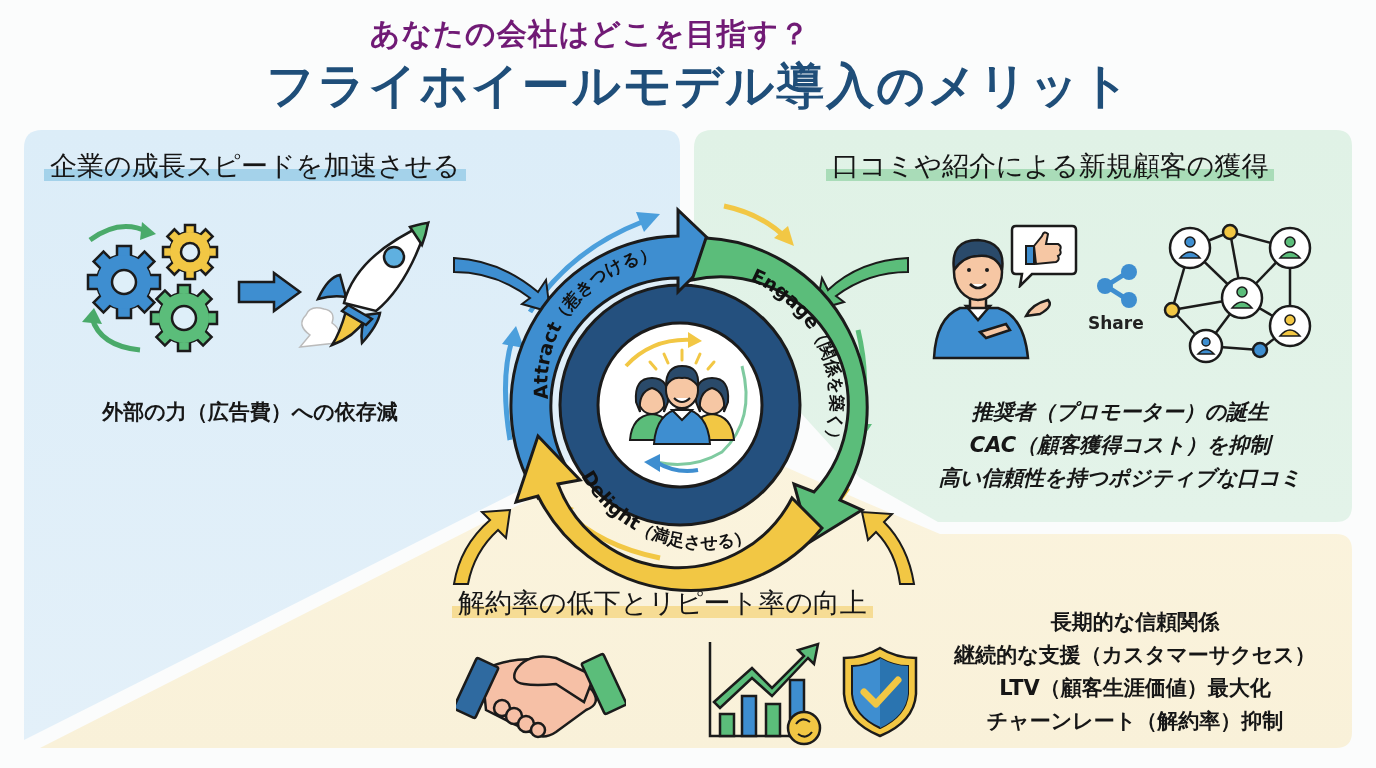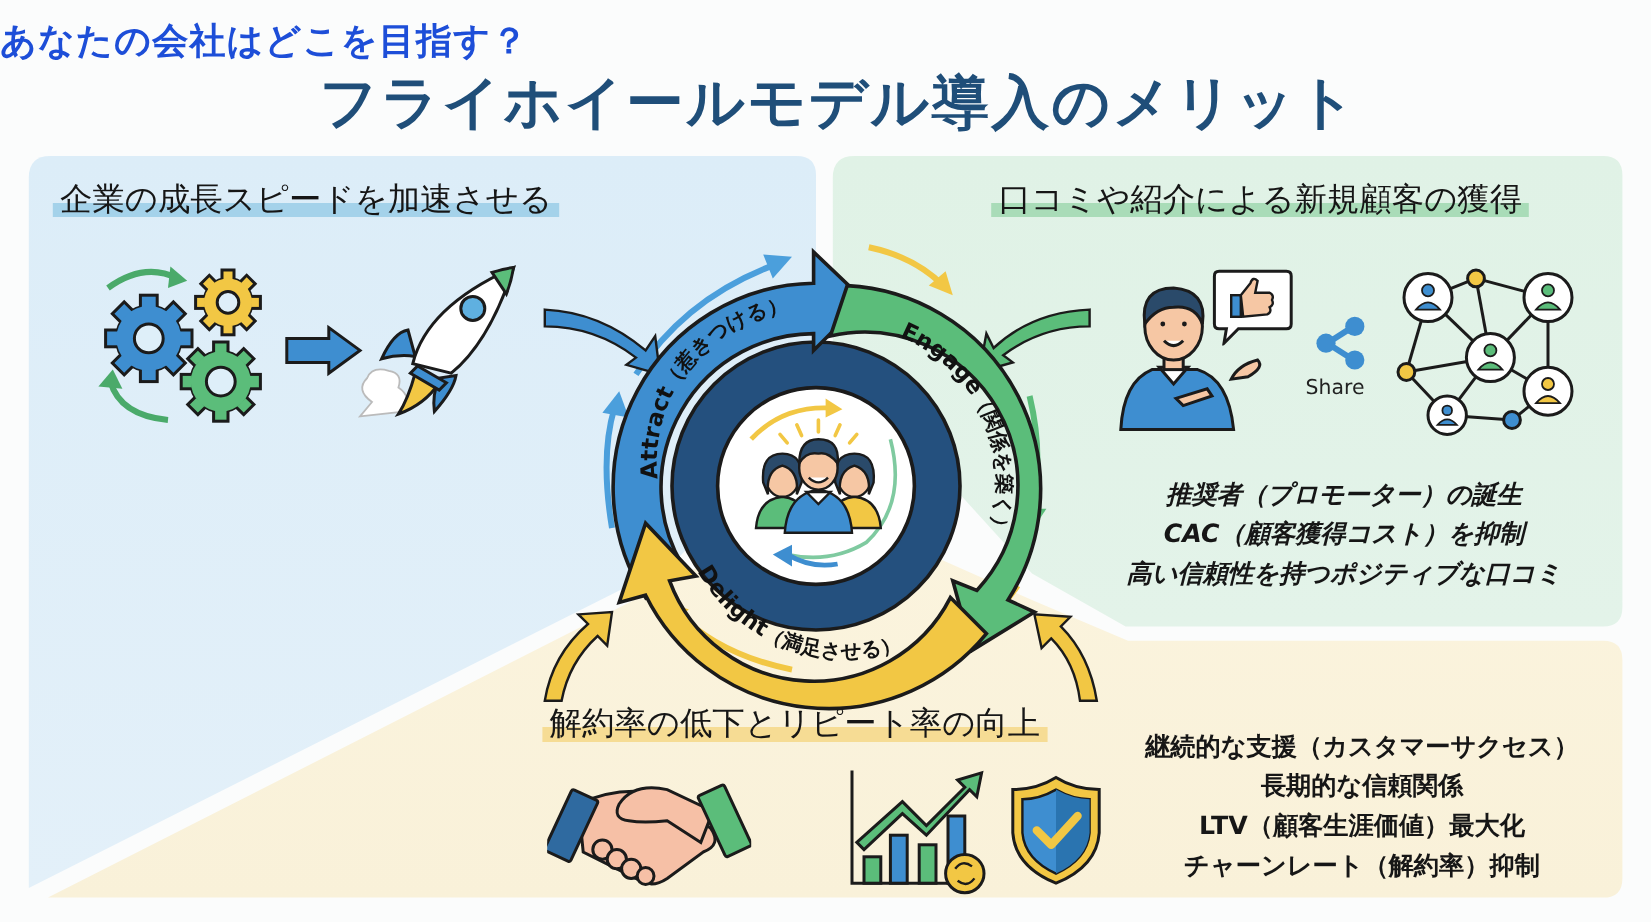--- a/index.html
+++ b/index.html
@@ -1,28 +1,28 @@
 <!DOCTYPE html>
 <html><head>
 <meta charset="utf-8">
 <style>
   html, body { margin:0; padding:0; }
   body { width:1376px; height:768px; background:#fbfcfc; position:relative; overflow:hidden;
          font-family:"DejaVu Sans", sans-serif; color:#1a1a1a; }
   .abs { position:absolute; }
   #bg { position:absolute; left:0; top:0; }
-  .title-sub { left:0; width:1180px; top:14px; text-align:left; font-size:30px; font-weight:bold; color:#1d4ed8; letter-spacing:1px; }
+  .title-sub { left:0; width:1180px; top:14px; text-align:center; font-size:30px; font-weight:bold; color:#701a75; letter-spacing:1px; }
   .title-main { left:11px; width:1376px; top:54px; text-align:center; font-size:48px; font-weight:bold; color:#1f4e79; letter-spacing:2px; }
   .hl { font-weight:normal; font-size:27px; color:#161616; white-space:nowrap; padding:0 6px; }
   .hl-blue { background:linear-gradient(to bottom, transparent 58%, #a4d2ea 58%, #a4d2ea 92%, transparent 92%); }
   .hl-green { background:linear-gradient(to bottom, transparent 58%, #a9dcb8 58%, #a9dcb8 92%, transparent 92%); }
   .hl-yellow { background:linear-gradient(to bottom, transparent 58%, #f6dc94 58%, #f6dc94 92%, transparent 92%); }
   .bullets { text-align:center; font-weight:bold; font-size:21px; line-height:33px; color:#161616; }
   .bullets div { white-space:nowrap; }
-  .share-label { font-size:17px; font-weight:normal; color:#222; }
+  .share-label { font-size:17px; font-weight:bold; color:#222; }
   .cyc-label { font-weight:bold; font-size:19px; fill:#111; }
 </style>
 </head>
 <body>
 
 <svg id="bg" width="1376" height="768">
   <defs>
     <linearGradient id="gBlue" x1="0" y1="0" x2="0" y2="1">
       <stop offset="0" stop-color="#dcedf8"></stop>
         <stop offset="1" stop-color="#e3f0f9"></stop>
@@ -111,20 +111,21 @@
     <path d="M60,60 Q48,62 38,84 Q52,80 66,82 Z" fill="#3e8ed0"></path>
     <path d="M100,98 Q98,110 82,128 Q80,114 86,100 Z" fill="#3e8ed0"></path>
     <path d="M64,88 Q76,40 148,8 Q128,70 96,96 Z" fill="#fff"></path>
     <path d="M130,12 Q144,8 148,8 Q146,20 142,30 Z" fill="#5bbd7a"></path>
     <circle cx="114" cy="42" r="10" fill="#5fb0e0"></circle>
     <path d="M68,90 L92,104 L86,110 L62,96 Z" fill="#3e8ed0"></path>
   </g>
 </svg>
 
 <div class="abs bullets" style="left:40px; top:396px; width:420px;">
+  <div>外部の力（広告費）への依存減</div>
 </div>
 
 <div class="abs hl hl-green" style="left:826px; top:148px;">口コミや紹介による新規顧客の獲得</div>
 
 <svg class="abs" style="left:920px; top:220px;" width="140" height="140">
   <g stroke="#1b1b1b" stroke-width="2.5">
     <path d="M14,138 Q16,98 40,88 L78,88 Q104,96 108,138 Z" fill="#3e8ed0"></path>
     <path d="M46,86 L58,100 L70,86 Z" fill="#fff"></path>
     <rect x="50" y="72" width="16" height="16" fill="#f6c7a4"></rect>
     <ellipse cx="58" cy="52" rx="24" ry="28" fill="#f6c7a4"></ellipse>
@@ -227,22 +228,22 @@
 </svg>
 
 <svg class="abs" style="left:838px; top:644px;" width="84" height="96">
   <path d="M42,4 Q58,14 78,14 L78,50 Q76,78 42,92 Q8,78 6,50 L6,14 Q26,14 42,4 Z" fill="#f2c744" stroke="#1b1b1b" stroke-width="2.5"></path>
   <path d="M42,14 Q56,22 70,22 L70,50 Q68,72 42,84 Q16,72 14,50 L14,22 Q28,22 42,14 Z" fill="#3e8ed0" stroke="#1b1b1b" stroke-width="2"></path>
   <path d="M42,14 L42,84 Q68,72 70,50 L70,22 Q56,22 42,14 Z" fill="#2a74b0"></path>
   <path d="M26,48 L38,60 L60,36" fill="none" stroke="#f2c744" stroke-width="7" stroke-linecap="round" stroke-linejoin="round"></path>
 </svg>
 
 <div class="abs bullets" style="left:920px; top:606px; width:430px;">
+  <div>長期的な信頼関係</div>
   <div>継続的な支援（カスタマーサクセス）</div>
-  <div>長期的な信頼関係</div>
   <div>LTV（顧客生涯価値）最大化</div>
   <div>チャーンレート（解約率）抑制</div>
 </div>
 
 <svg class="abs" style="left:430px; top:180px;" width="520" height="420">
   <defs>
     <path id="arcA" d="M 120,230 A 126,126 0 0 1 300,92"></path>
     <path id="arcE" d="M 300,94 A 132,132 0 0 1 376,300"></path>
     <path id="arcD" d="M 140,270 A 140,140 0 0 0 370,330"></path>
   </defs>

